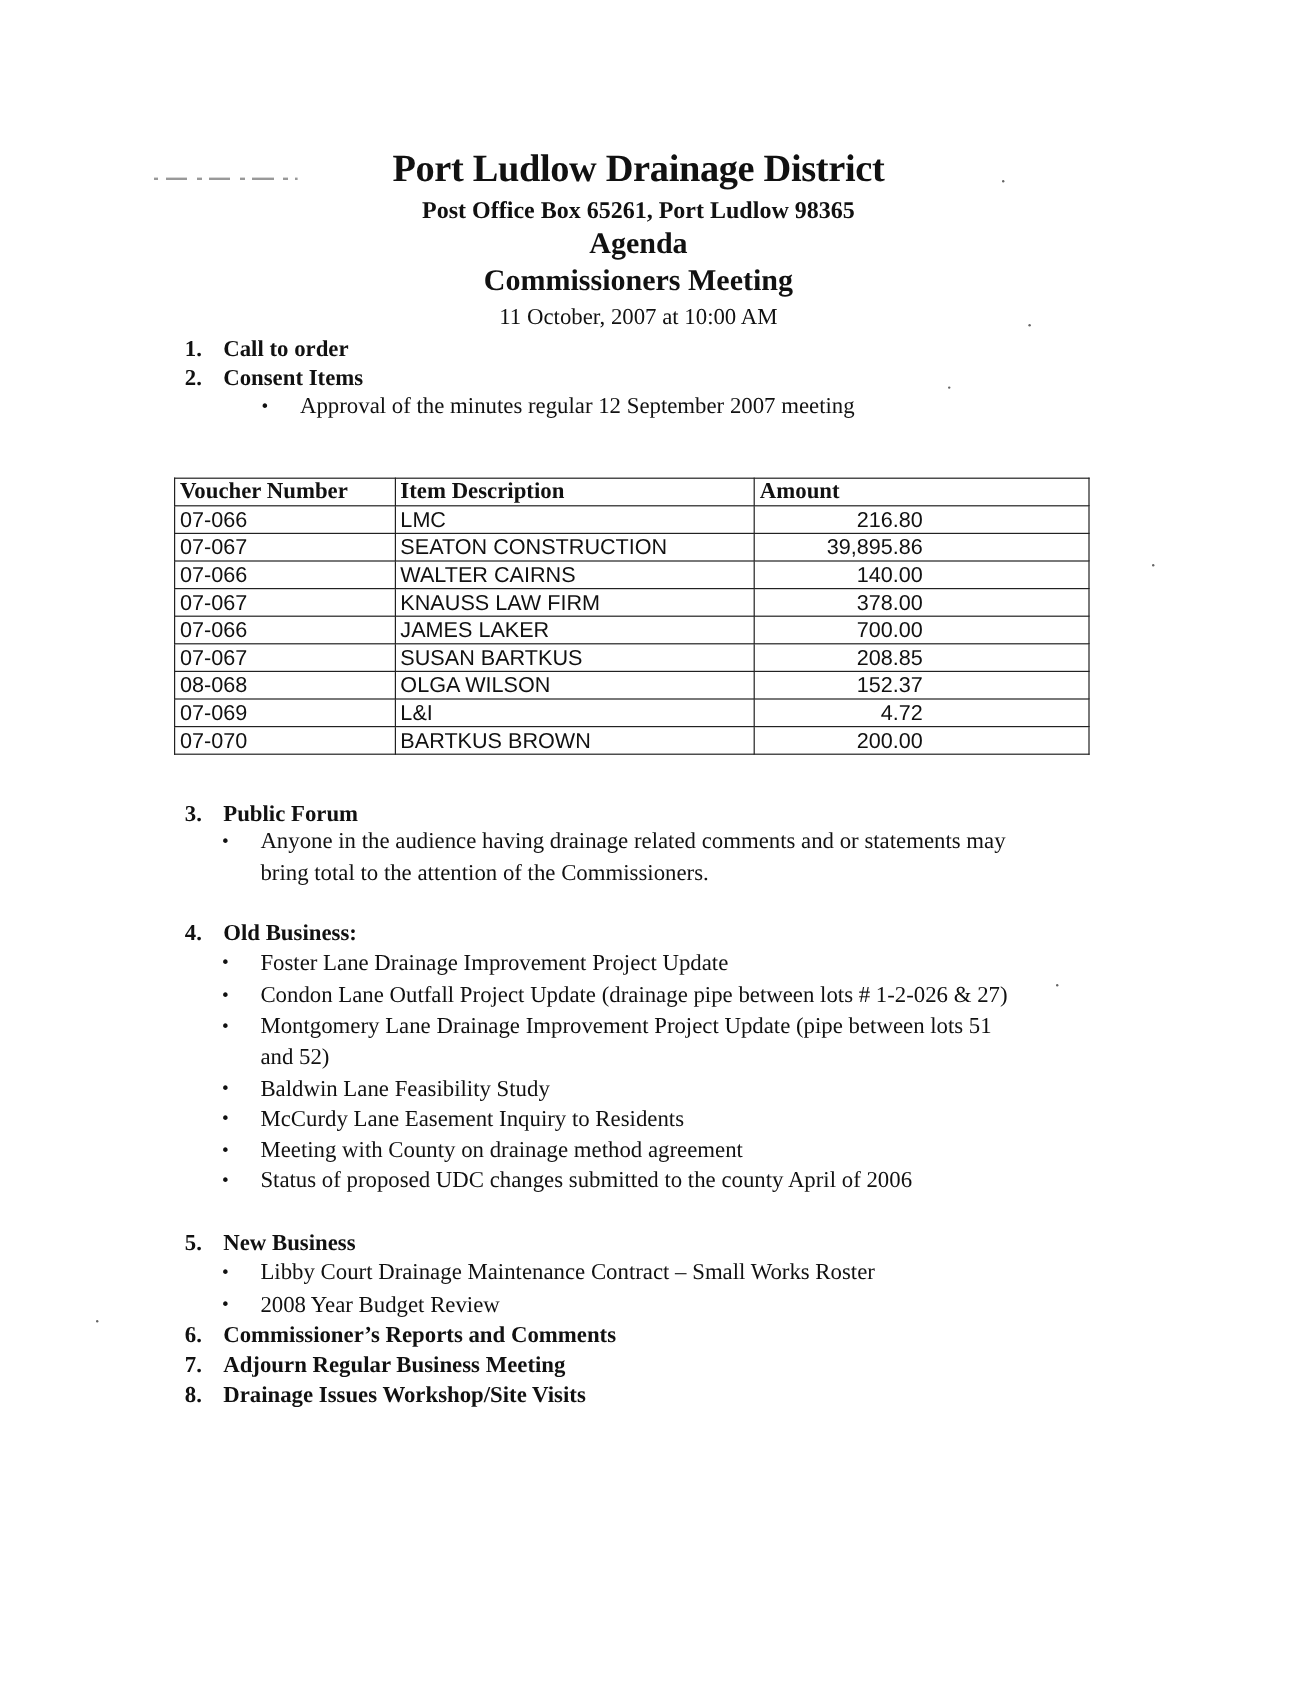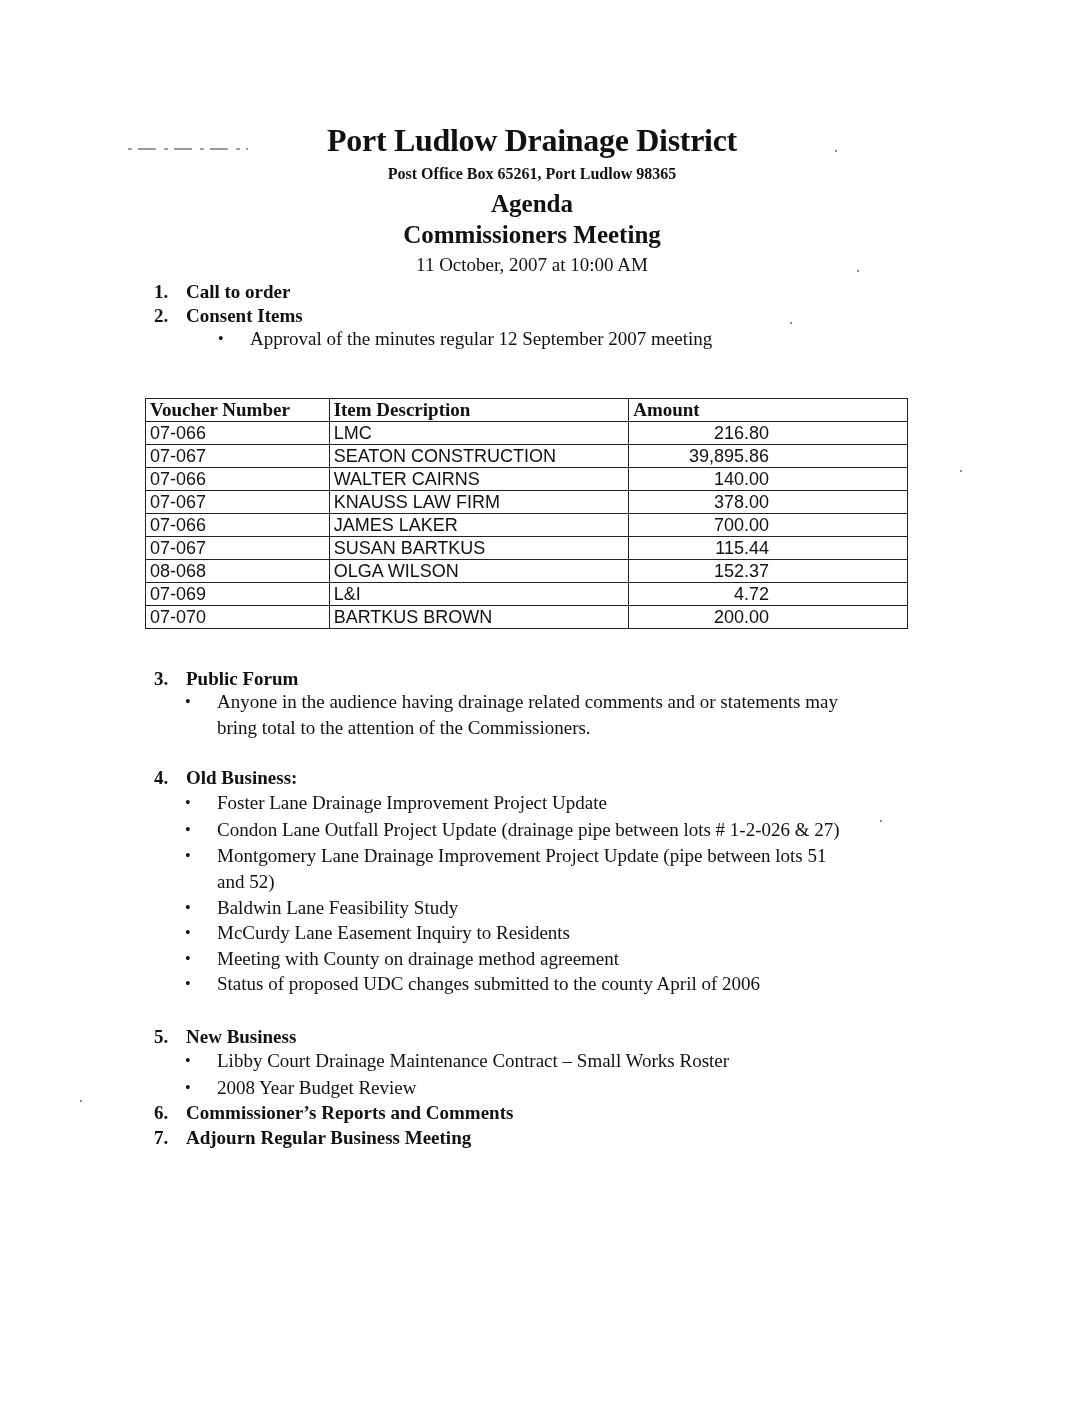--- a/index.html
+++ b/index.html
@@ -7,21 +7,21 @@
       width: 1082px; height: 1413px; position: relative; overflow: hidden;
       font-family: "Liberation Serif", serif; color: #111;
     }
     .page { position: absolute; left: 0; top: 0; width: 945px; height: 1413px; }
     .scan-dash { position: absolute; top: 148px; left: 128px; width: 120px; height: 2px;
       background: repeating-linear-gradient(90deg, #555 0 4px, transparent 4px 10px, #555 10px 28px, transparent 28px 36px); opacity: .6; }
     .speck { position: absolute; width: 2px; height: 2px; background: #666; border-radius: 1px; }
 
     .hdr { position: absolute; left: 0; width: 1082px; text-align: center; font-weight: bold; }
     .title { top: 122px; font-size: 32px; left: 262px; width: 540px; letter-spacing: -0.3px; }
-    .address { top: 165px; font-size: 16px; left: 262px; width: 540px; }
+    .address { top: 165px; font-size: 20px; left: 262px; width: 540px; }
     .agenda { top: 190px; font-size: 25px; left: 262px; width: 540px; }
     .meeting { top: 221px; font-size: 25px; left: 262px; width: 540px; }
     .date { top: 254px; font-size: 19px; font-weight: normal; left: 262px; width: 540px; }
 
     .item { position: absolute; font-weight: bold; font-size: 19px; }
     .item .num { display: inline-block; width: 32px; }
     .bullet { position: absolute; font-size: 19px; line-height: 26px; }
     .bullet .dot { position: absolute; left: -32px; top: 0; font-size: 16px; }
     .plain { position: absolute; font-size: 19px; }
 
@@ -90,21 +90,21 @@
           <td class="amt">378.00</td>
         </tr>
       <tr>
           <td>07-066</td>
           <td>JAMES LAKER</td>
           <td class="amt">700.00</td>
         </tr>
       <tr>
           <td>07-067</td>
           <td>SUSAN BARTKUS</td>
-          <td class="amt">115.44</td>
+          <td class="amt">208.85</td>
         </tr>
       <tr>
           <td>08-068</td>
           <td>OLGA WILSON</td>
           <td class="amt">152.37</td>
         </tr>
       <tr>
           <td>07-069</td>
           <td>L&amp;I</td>
           <td class="amt">4.72</td>
@@ -130,13 +130,14 @@
   <div class="bullet" style="left:217px;top:920px"><span class="dot">•</span><span>McCurdy Lane Easement Inquiry to Residents</span></div>
   <div class="bullet" style="left:217px;top:946px"><span class="dot">•</span><span>Meeting with County on drainage method agreement</span></div>
   <div class="bullet" style="left:217px;top:971px"><span class="dot">•</span><span>Status of proposed UDC changes submitted to the county April of 2006</span></div>
 
   <div class="item" style="left:154px;top:1026px"><span class="num">5.</span><span>New Business</span></div>
   <div class="bullet" style="left:217px;top:1048px"><span class="dot">•</span><span>Libby Court Drainage Maintenance Contract – Small Works Roster</span></div>
   <div class="bullet" style="left:217px;top:1075px"><span class="dot">•</span><span>2008 Year Budget Review</span></div>
 
   <div class="item" style="left:154px;top:1102px"><span class="num">6.</span><span>Commissioner’s Reports and Comments</span></div>
   <div class="item" style="left:154px;top:1127px"><span class="num">7.</span><span>Adjourn Regular Business Meeting</span></div>
+  <div class="item" style="left:154px;top:1152px"><span class="num">8.</span><span>Drainage Issues Workshop/Site Visits</span></div>
 </div>
 
 </body></html>

